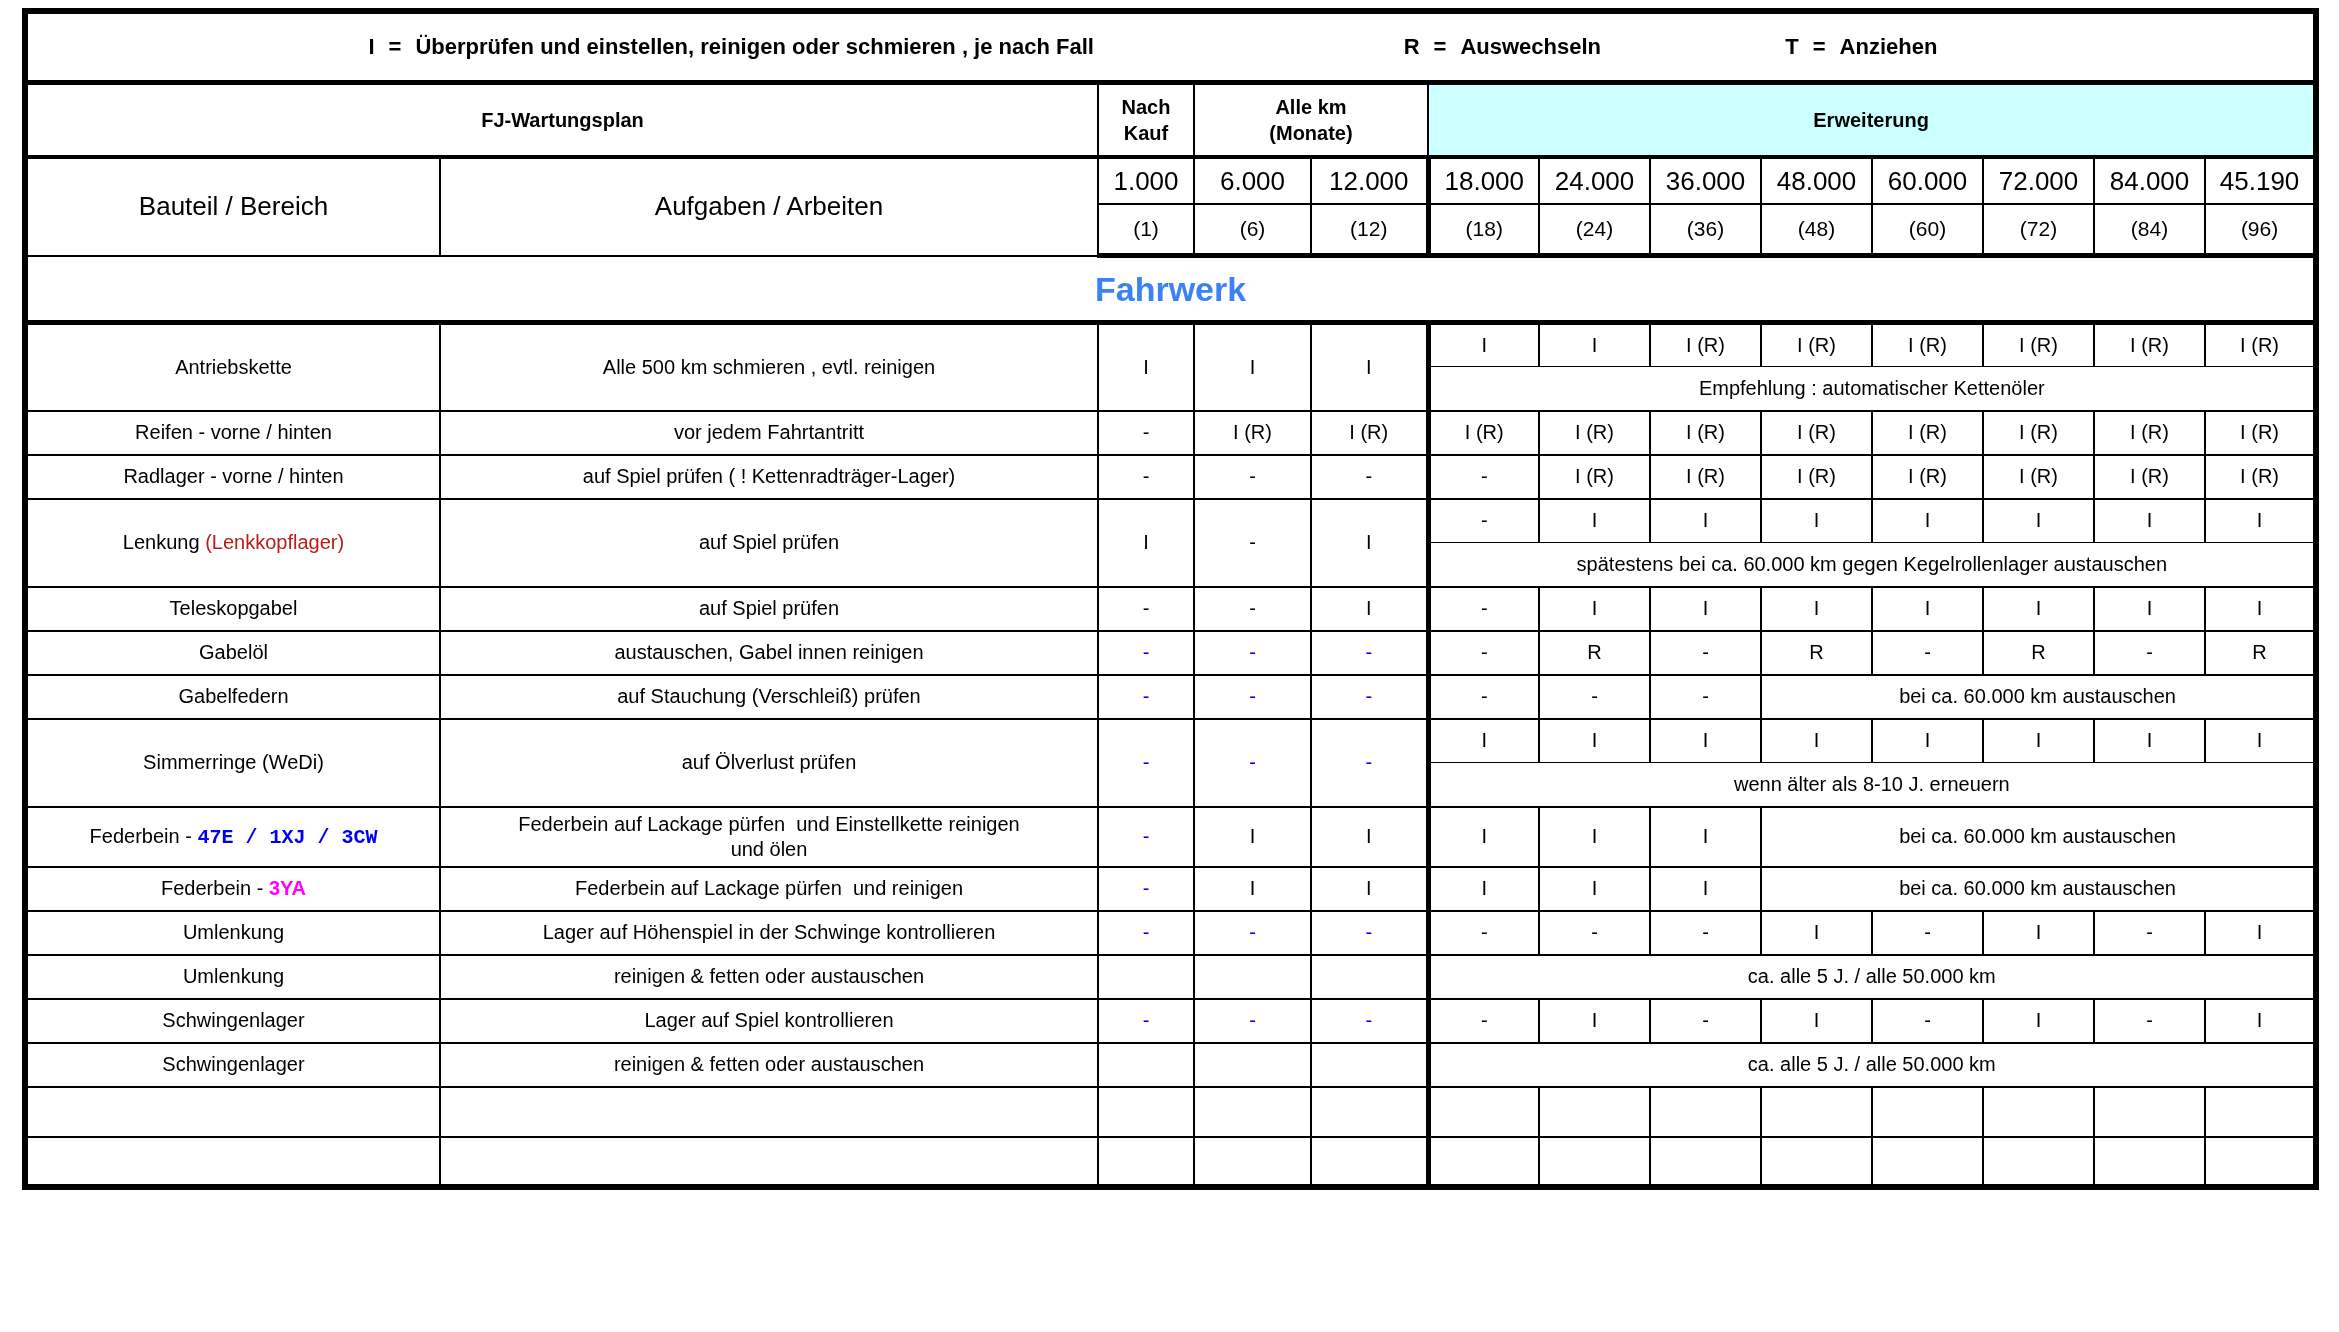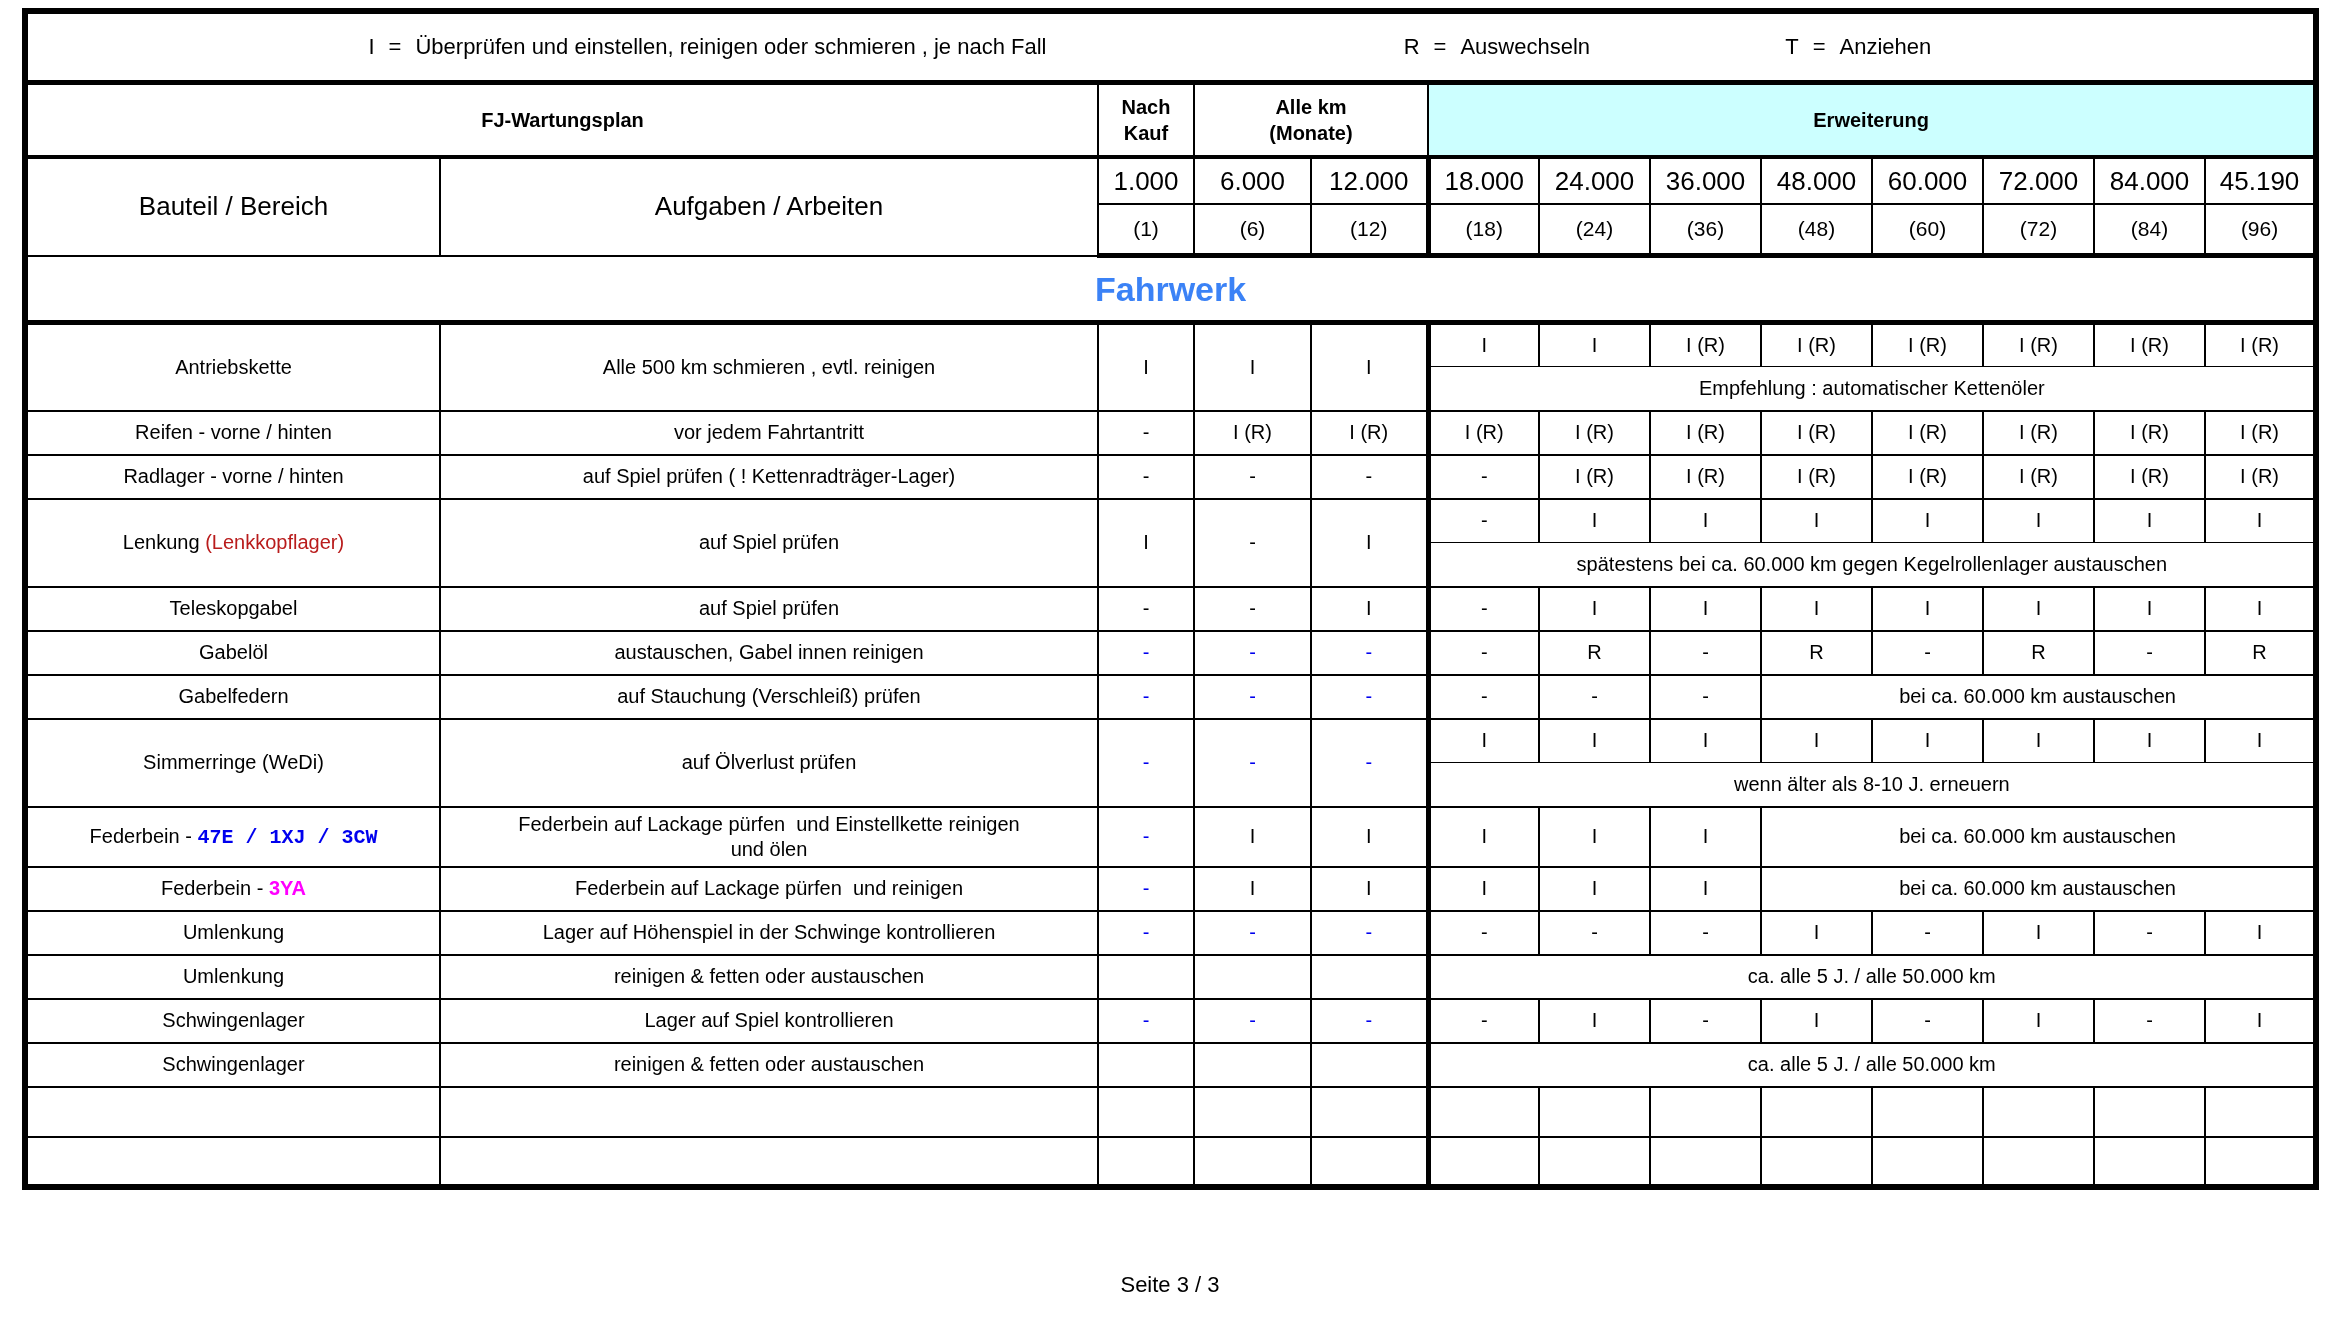--- a/index.html
+++ b/index.html
@@ -11,21 +11,21 @@
   table.plan {
     position:absolute; left:22px; top:8px;
     width:2296px; border-collapse:collapse; table-layout:fixed;
     border:6px solid #000; background:#fff;
   }
   table.plan td { border:2px solid #000; font-size:20px; text-align:center;
     vertical-align:middle; padding:2px 6px; overflow:hidden; }
 
   
   tr.r-legend td { border-bottom-width:5px; height:62px; position:relative;
-    font-weight:normal; font-size:22px; text-align:left; }
+    font-weight:bold; font-size:22px; text-align:left; }
   .leg { position:absolute; top:50%; transform:translateY(-50%); white-space:nowrap; }
   .leg-i { left:14.9%; } .leg-r { left:60.2%; } .leg-t { left:76.9%; }
   .leg-eq { margin:0 14px; }
 
   
   tr.r-hdr2 td { border-bottom-width:4px; height:66px; }
   td.c-title { font-size:29px; font-weight:bold; border-right-width:4px; }
   td.c-nachkauf, td.c-allekm { font-weight:bold; font-size:19px; white-space:pre-line; line-height:1.3; }
   td.c-erw { border-left-width:5px; font-weight:bold; font-size:26px; }
 
@@ -338,14 +338,13 @@
           <td class="ext"></td>
           <td class="ext"></td>
           <td class="ext"></td>
           <td class="ext"></td>
           <td class="ext"></td>
           <td class="ext"></td>
           <td class="ext"></td>
         </tr>
       </tbody>
   </table>
-  <div class="footer">Seite 3 / 3</div>
 </div>
 
 </body></html>

